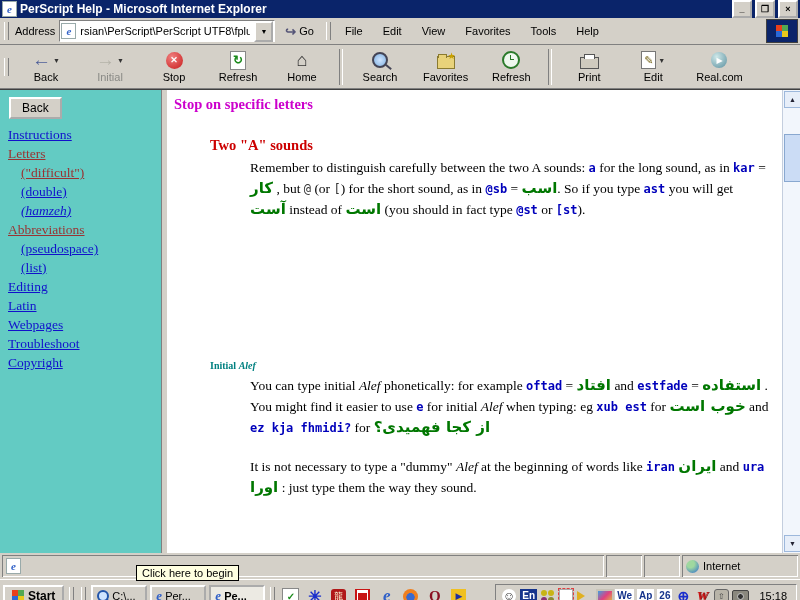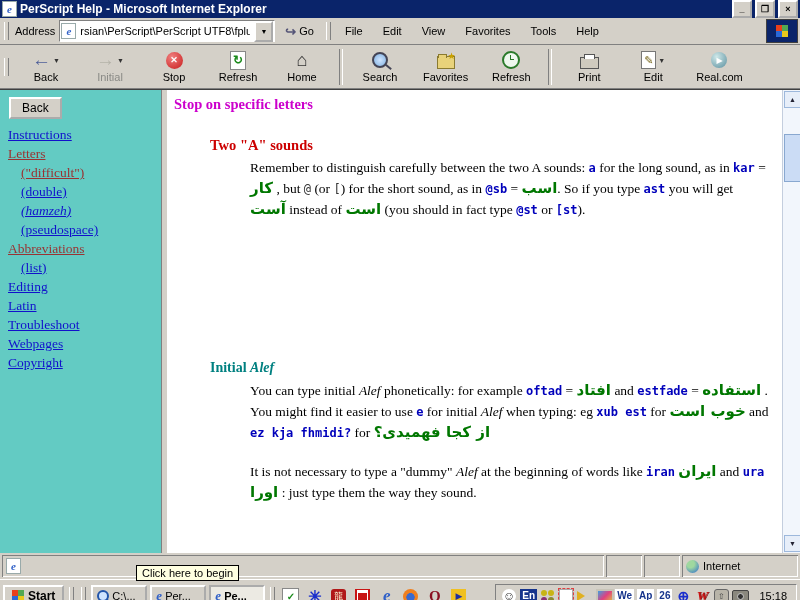--- a/index.html
+++ b/index.html
@@ -63,21 +63,21 @@
   .contentwrap{height:463px;display:flex;border-top:1px solid #404040}
   .sidebar{width:161px;background:#63CBC3;font-family:"Liberation Serif",serif;overflow:hidden}
   .backbtn{margin:7px 0 6px 9px;padding:2px 11px;font-family:"Liberation Sans",sans-serif;font-size:12px;
            background:#D4D0C8;border:2px outset #fff}
   .navlink{display:block;font-size:13.5px;line-height:19px;padding-left:8px;text-decoration:underline;cursor:pointer;white-space:nowrap}
   .lnk{color:#1111CC}.lnk-v{color:#993333}.ind{padding-left:21px}.ital{font-style:italic}
   .framediv{width:5px;background:#D4D0C8;border-left:1px solid #808080;border-right:1px solid #fff}
   .mainframe{flex:1;background:#fff;font-family:"Liberation Serif",serif;overflow:hidden;position:relative}
   .pagetitle{margin:6px 0 0 6px;color:#CC00CC;font-size:14.5px;font-weight:bold}
   .h-red{margin:24px 0 0 42px;color:#CC0000;font-size:14.5px;font-weight:bold}
-  .h-teal{margin:140px 0 0 42px;color:#008080;font-size:14px;font-weight:bold}
+  .h-teal{margin:140px 0 0 42px;color:#008080;font-size:10px;font-weight:bold}
   .para{margin:4px 12px 0 82px;font-size:13.5px;line-height:20px}
   .para2{margin-top:18px}
   .seg-plain{}
   .seg-i{font-style:italic}
   .seg-code{font-family:"DejaVu Sans Mono",monospace;font-weight:bold;color:#0000BB;font-size:12px}
   .seg-key{font-family:"DejaVu Sans Mono",monospace;color:#333;font-size:12px}
   .seg-fa{font-family:"DejaVu Sans",sans-serif;color:#007700;font-weight:bold;font-size:15px}
   
   .vscroll{width:17px;background:#F2F6FC;border-left:1px solid #c4cede;position:relative}
   .sc-btn{position:absolute;left:1px;width:15px;height:15px;background:#E7EEF9;border:1px solid #9DB8DC;
@@ -250,27 +250,27 @@
 </div>
 
 <div class="contentwrap">
   <div class="sidebar">
     <button class="backbtn">Back</button>
     <a class="navlink lnk">Instructions</a>
     <a class="navlink lnk-v">Letters</a>
     <a class="navlink lnk-v ind">("difficult")</a>
     <a class="navlink lnk ind">(double)</a>
     <a class="navlink lnk ind ital">(hamzeh)</a>
+    <a class="navlink lnk-v">Abbreviations</a>
     <a class="navlink lnk ind">(pseudospace)</a>
-    <a class="navlink lnk-v">Abbreviations</a>
     <a class="navlink lnk ind">(list)</a>
     <a class="navlink lnk">Editing</a>
     <a class="navlink lnk">Latin</a>
+    <a class="navlink lnk">Webpages</a>
     <a class="navlink lnk">Troubleshoot</a>
-    <a class="navlink lnk">Webpages</a>
     <a class="navlink lnk">Copyright</a>
   </div>
   <div class="framediv"></div>
   <div class="mainframe">
     <div class="pagetitle">Stop on specific letters</div>
     <div class="h-red">Two "A" sounds</div>
     <p class="para"><span class="seg-plain">Remember to distinguish carefully between the two A sounds: </span><span class="seg-code">a</span><span class="seg-plain"> for the long sound, as in </span><span class="seg-code">kar</span><span class="seg-plain"> = </span><span class="seg-fa">كار</span><span class="seg-plain"> , but </span><span class="seg-key">@</span><span class="seg-plain"> (or </span><span class="seg-key">[</span><span class="seg-plain">) for the short sound, as in </span><span class="seg-code">@sb</span><span class="seg-plain"> = </span><span class="seg-fa">اسب</span><span class="seg-plain">. So if you type </span><span class="seg-code">ast</span><span class="seg-plain"> you will get </span><span class="seg-fa">آست</span><span class="seg-plain"> instead of </span><span class="seg-fa">است</span><span class="seg-plain"> (you should in fact type </span><span class="seg-code">@st</span><span class="seg-plain"> or </span><span class="seg-code">[st</span><span class="seg-plain">).</span></p>
     <div class="h-teal"><span class="seg-plain">Initial </span><span class="seg-i">Alef</span></div>
     <p class="para"><span class="seg-plain">You can type initial </span><span class="seg-i">Alef</span><span class="seg-plain"> phonetically: for example </span><span class="seg-code">oftad</span><span class="seg-plain"> = </span><span class="seg-fa">افتاد</span><span class="seg-plain"> and </span><span class="seg-code">estfade</span><span class="seg-plain"> = </span><span class="seg-fa">استفاده</span><span class="seg-plain"> . You might find it easier to use </span><span class="seg-code">e</span><span class="seg-plain"> for initial </span><span class="seg-i">Alef</span><span class="seg-plain"> when typing: eg </span><span class="seg-code">xub est</span><span class="seg-plain"> for </span><span class="seg-fa">خوب است</span><span class="seg-plain"> and </span><span class="seg-code">ez kja fhmidi?</span><span class="seg-plain"> for </span><span class="seg-fa">از كجا فهميدى؟</span></p>
     <p class="para para2"><span class="seg-plain">It is not necessary to type a "dummy" </span><span class="seg-i">Alef</span><span class="seg-plain"> at the beginning of words like </span><span class="seg-code">iran</span><span class="seg-plain"> </span><span class="seg-fa">ايران</span><span class="seg-plain"> and </span><span class="seg-code">ura</span><span class="seg-plain"> </span><span class="seg-fa">اورا</span><span class="seg-plain"> : just type them the way they sound.</span></p>

